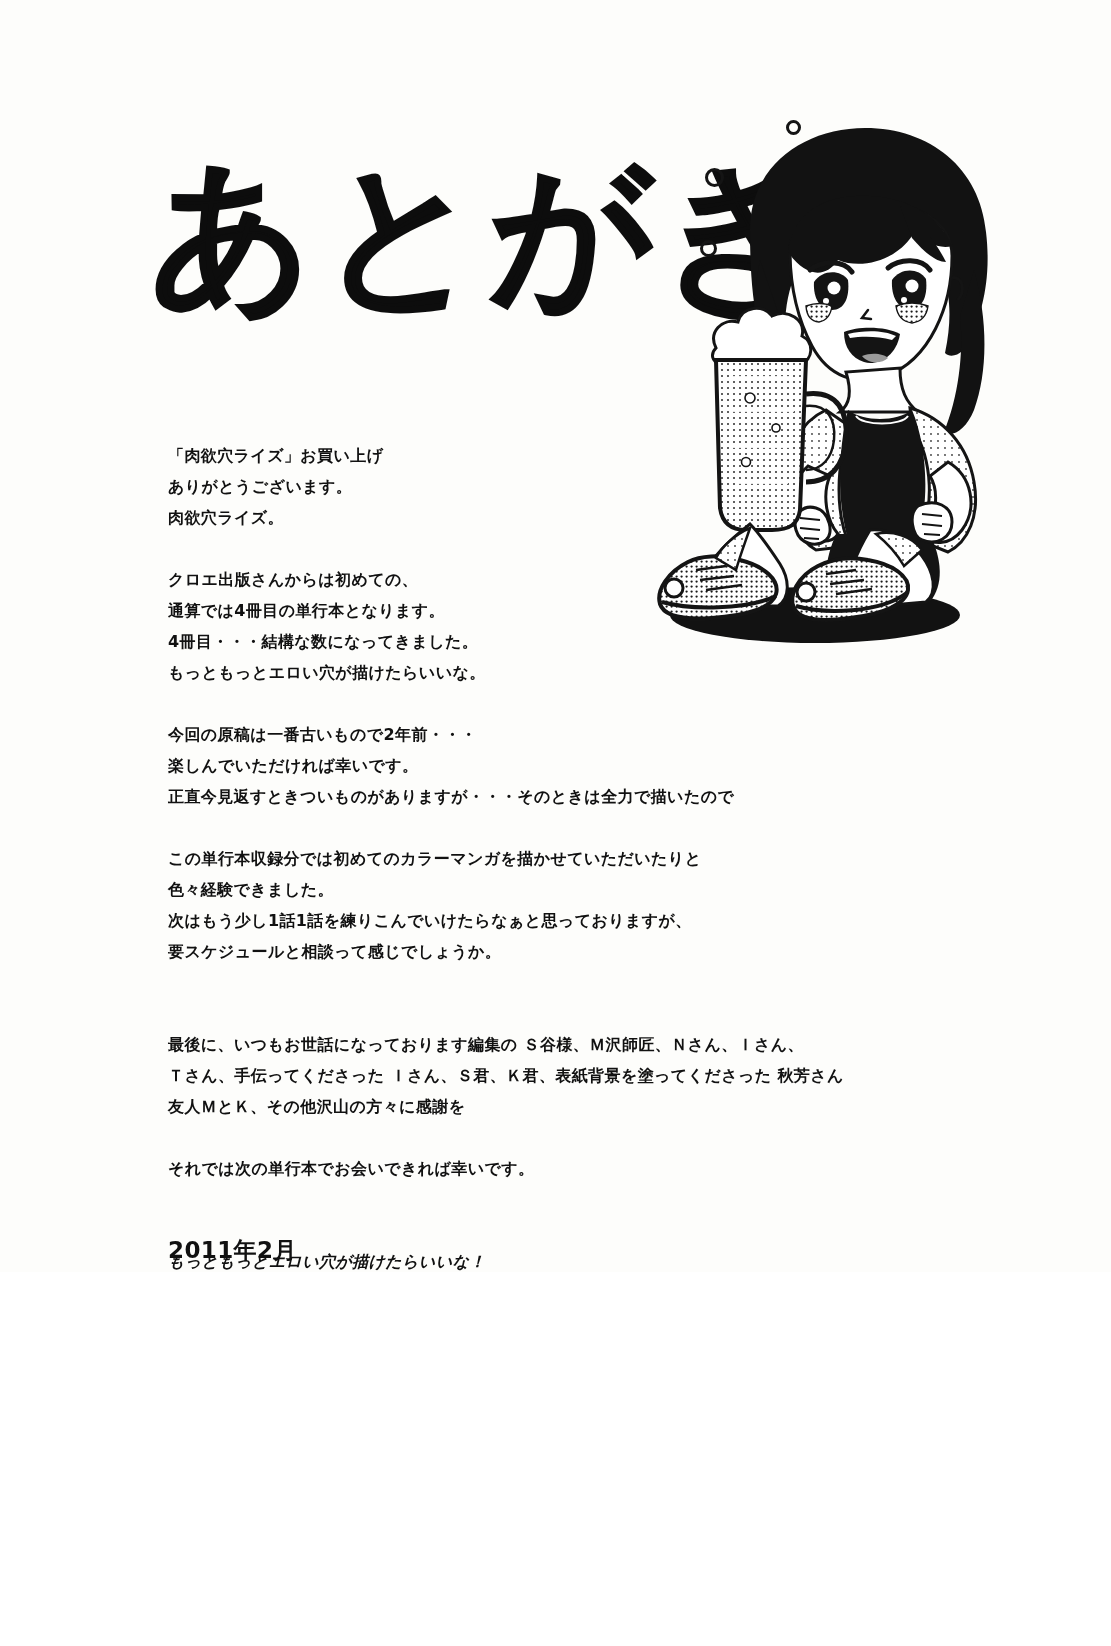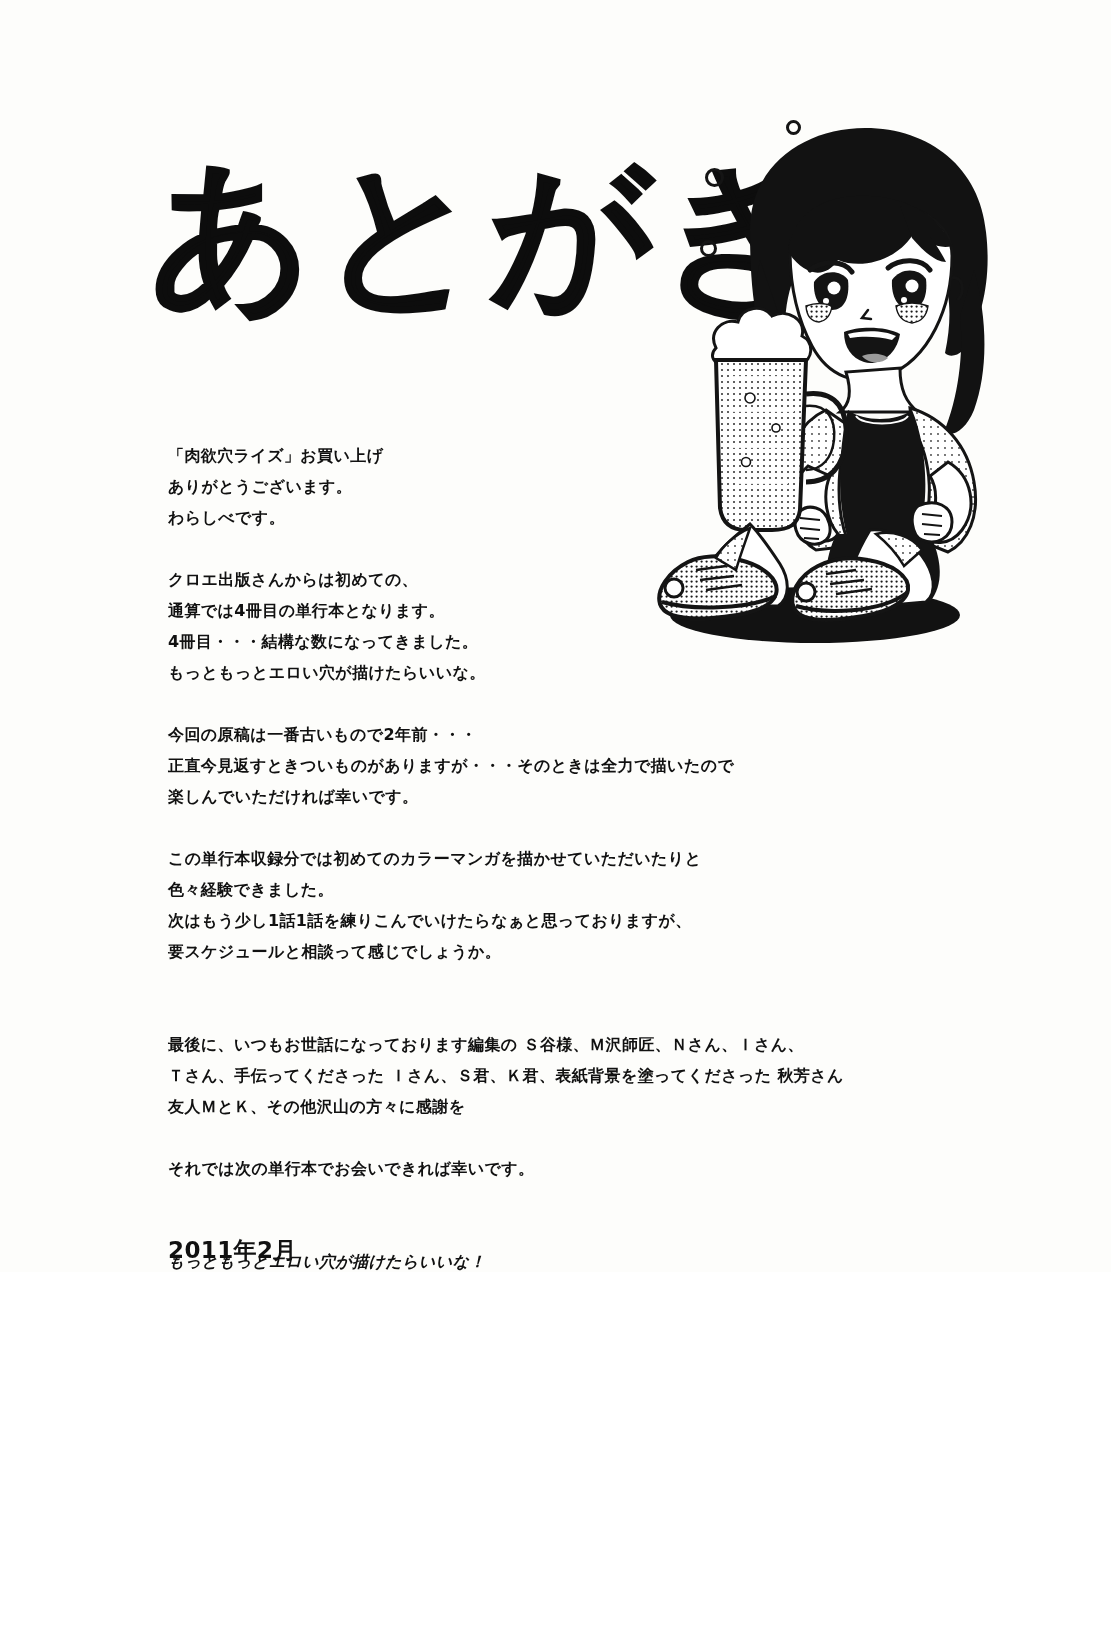--- a/index.html
+++ b/index.html
@@ -234,34 +234,34 @@
       <path d="M276 424 C292 420 312 426 322 440 L304 456 C296 442 286 432 276 424 Z" fill="url(#tonelight)" stroke="#141414" stroke-width="2.5"></path>
       <path d="M150 418 C136 424 122 436 116 448 L136 460 C140 446 146 430 150 418 Z" fill="url(#tonelight)" stroke="#141414" stroke-width="2.5"></path>
     </svg>
   </div>
 
   <div id="body-text">
 
     <div class="para">
       <div class="line">「肉欲穴ライズ」お買い上げ</div>
       <div class="line">ありがとうございます。</div>
-      <div class="line">わらしべです。</div>
+      <div class="line">肉欲穴ライズ。</div>
     </div>
 
     <div class="para">
       <div class="line">クロエ出版さんからは初めての、</div>
       <div class="line">通算では4冊目の単行本となります。</div>
       <div class="line">4冊目・・・結構な数になってきました。</div>
       <div class="line">もっともっとエロい穴が描けたらいいな。</div>
     </div>
 
     <div class="para">
       <div class="line">今回の原稿は一番古いもので2年前・・・</div>
+      <div class="line">楽しんでいただければ幸いです。</div>
       <div class="line">正直今見返すときついものがありますが・・・そのときは全力で描いたので</div>
-      <div class="line">楽しんでいただければ幸いです。</div>
     </div>
 
     <div class="para">
       <div class="line">この単行本収録分では初めてのカラーマンガを描かせていただいたりと</div>
       <div class="line">色々経験できました。</div>
       <div class="line">次はもう少し1話1話を練りこんでいけたらなぁと思っておりますが、</div>
       <div class="line">要スケジュールと相談って感じでしょうか。</div>
     </div>
 
     <div class="gap-lg"></div>

